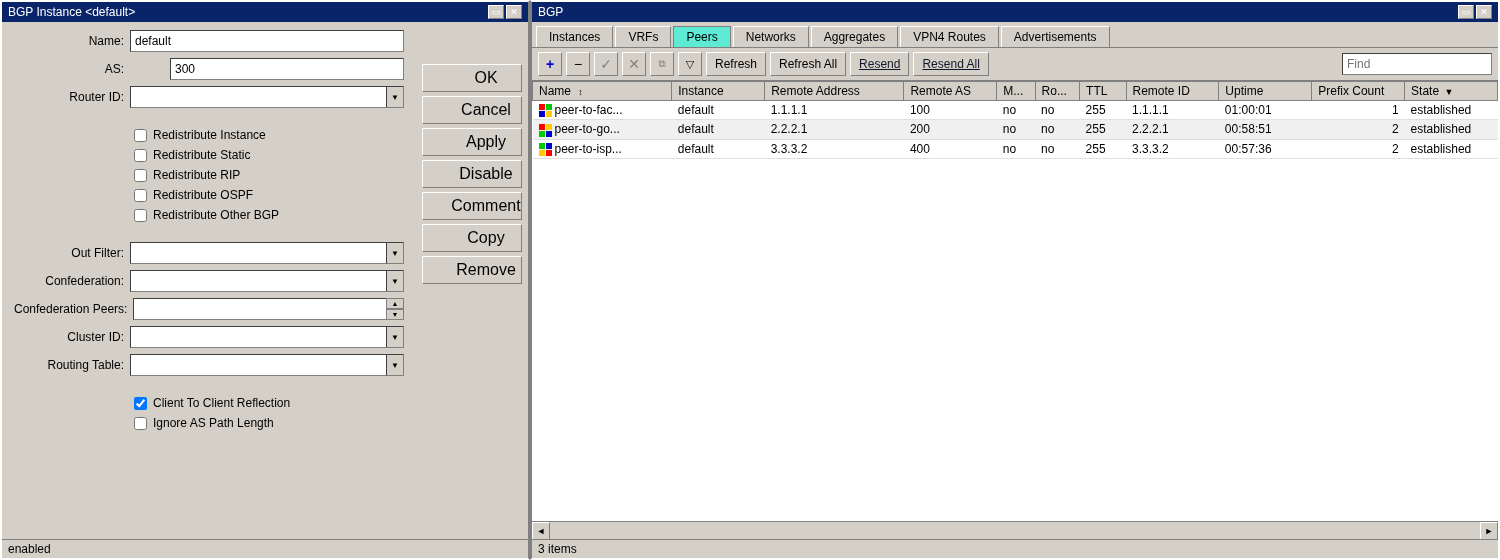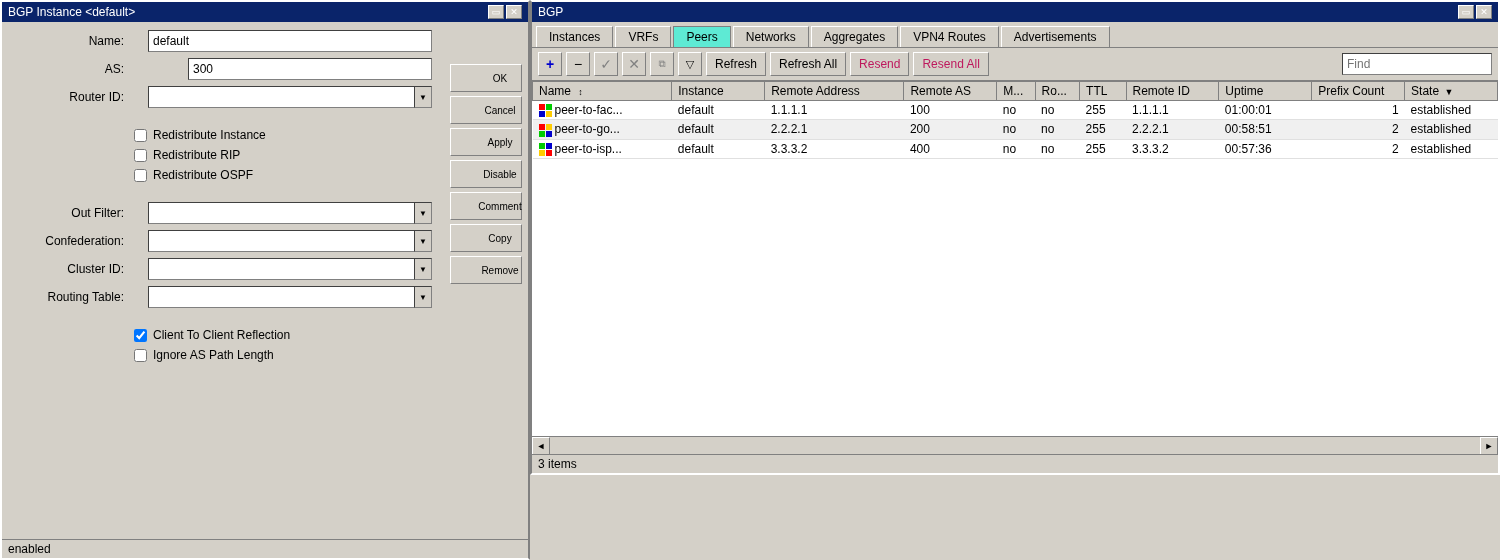--- a/index.html
+++ b/index.html
@@ -31,21 +31,21 @@
       background: #d4d0c8;
       border: 1px solid #808080;
       border-top-color: #fff;
       border-left-color: #fff;
       font-size: 9px;
       display: flex; align-items: center; justify-content: center;
       cursor: pointer;
     }
     .left-content { display: flex; flex: 1; overflow: hidden; }
     .form-area { flex: 1; padding: 8px 12px; display: flex; flex-direction: column; gap: 6px; }
-    .form-row { display: flex; align-items: center; gap: 24px; }
+    .form-row { display: flex; align-items: center; gap: 6px; }
     .form-label { text-align: right; min-width: 110px; }
     .form-input {
       height: 22px;
       background: white;
       border: 1px solid #808080;
       border-top-color: #404040;
       border-left-color: #404040;
       padding: 2px 4px;
       flex: 1;
     }
@@ -70,47 +70,47 @@
       border: 1px solid #808080;
       display: flex; align-items: center; justify-content: center;
       cursor: pointer;
       font-size: 7px;
     }
     .checkbox-row { display: flex; align-items: center; gap: 6px; padding-left: 120px; }
     .checkbox-row input[type=checkbox] { margin: 0; }
     .separator { height: 8px; }
     .buttons-col { display: flex; flex-direction: column; gap: 4px; padding: 8px 6px; padding-top: 42px; }
     .action-btn {
-      width: 72px; height: 28px;
+      width: 100px; height: 28px;
       background: #d4d0c8;
       border: 1px solid #ffffff;
       border-right-color: #808080;
       border-bottom-color: #808080;
       border-top-color: #ffffff;
       border-left-color: #ffffff;
       cursor: pointer;
-      font-size: 10px;
+      font-size: 16px;
       display: flex; align-items: center; justify-content: center; padding-left: 28px;
     }
     .status-bar {
       background: #d4d0c8;
       border-top: 1px solid #808080;
       padding: 2px 6px;
       font-size: 12px;
     }
 
     
     .right-panel {
       flex: 1;
       background: #d4d0c8;
       border: 2px solid #ffffff;
       border-left: 2px solid #808080;
       display: flex;
       flex-direction: column;
-      height: 475px;
+      height: 560px;
     }
     .right-title-bar {
       background: #0a246a;
       color: white;
       padding: 3px 6px;
       display: flex;
       justify-content: space-between;
       align-items: center;
       font-size: 12px;
     }
@@ -152,21 +152,21 @@
       height: 24px;
       padding: 0 8px;
       background: #d4d0c8;
       border: 1px solid #ffffff;
       border-right-color: #808080;
       border-bottom-color: #808080;
       cursor: pointer;
       font-size: 12px;
       display: flex; align-items: center; justify-content: center;
     }
-    .tool-btn.disabled { color: #be185d; cursor: default; }
+    .tool-btn.disabled { color: #0f172a; cursor: default; text-decoration: underline; }
     .icon-btn {
       width: 24px; height: 24px;
       background: #d4d0c8;
       border: 1px solid #ffffff;
       border-right-color: #808080;
       border-bottom-color: #808080;
       cursor: pointer;
       display: flex; align-items: center; justify-content: center;
       font-size: 14px;
     }
@@ -295,45 +295,63 @@
       </div>
 
       <div class="separator"></div>
 
       <div class="checkbox-row">
         <input type="checkbox" style="">
         <span>Redistribute Instance</span>
       </div>
       <div class="checkbox-row">
         <input type="checkbox" style="">
+        <span>Redistribute Static</span>
+      </div>
+      <div class="checkbox-row">
+        <input type="checkbox" style="">
         <span>Redistribute RIP</span>
       </div>
       <div class="checkbox-row">
         <input type="checkbox" style="">
         <span>Redistribute OSPF</span>
+      </div>
+      <div class="checkbox-row">
+        <input type="checkbox" style="">
+        <span>Redistribute Other BGP</span>
       </div>
 
       <div class="separator"></div>
 
       <div class="form-row">
         <span class="form-label">Out Filter:</span>
         <div class="form-input-with-arrow">
           <input class="form-input" type="text" value="" style="">
           <div class="dropdown-arrow">▼</div>
         </div>
       </div>
 
       <div class="form-row">
         <span class="form-label">Confederation:</span>
         <div class="form-input-with-arrow">
           <input class="form-input" type="text" value="" style="">
           <div class="dropdown-arrow">▼</div>
         </div>
       </div>
 
+      <div class="form-row">
+        <span class="form-label">Confederation Peers:</span>
+        <div class="form-input-with-arrow">
+          <input class="form-input" type="text" value="" style="">
+          <div class="updown-arrow">
+            <div class="up-arr">▲</div>
+            <div class="down-arr">▼</div>
+          </div>
+        </div>
+      </div>
 
       <div class="form-row">
         <span class="form-label">Cluster ID:</span>
         <div class="form-input-with-arrow">
           <input class="form-input" type="text" value="" style="">
           <div class="dropdown-arrow">▼</div>
         </div>
       </div>
 
       <div class="form-row">

